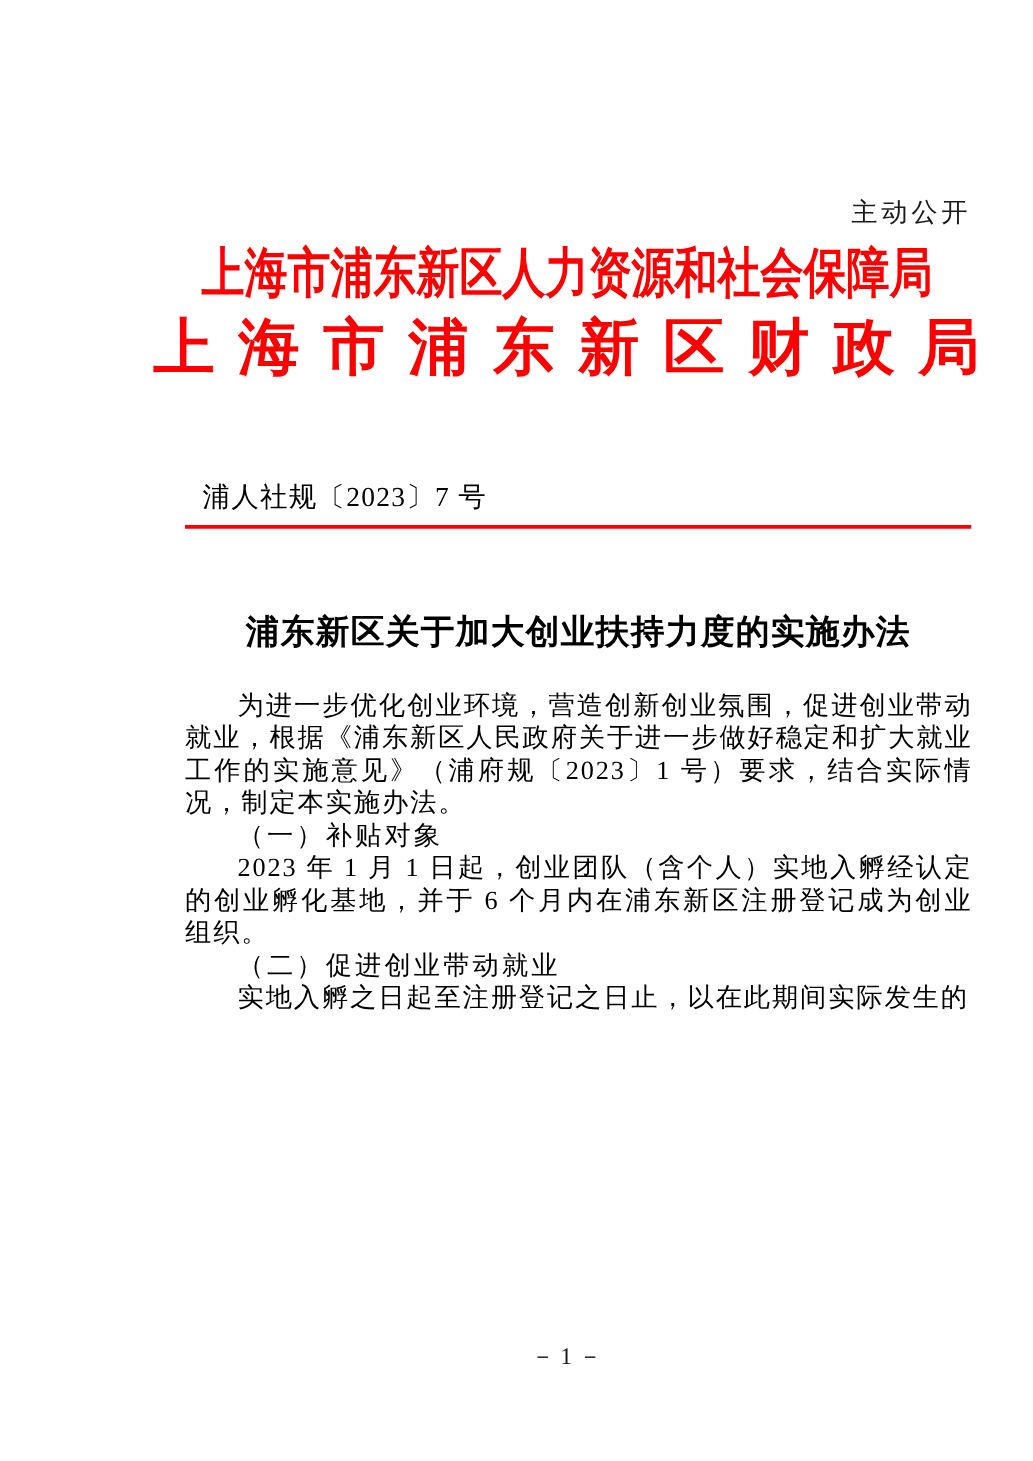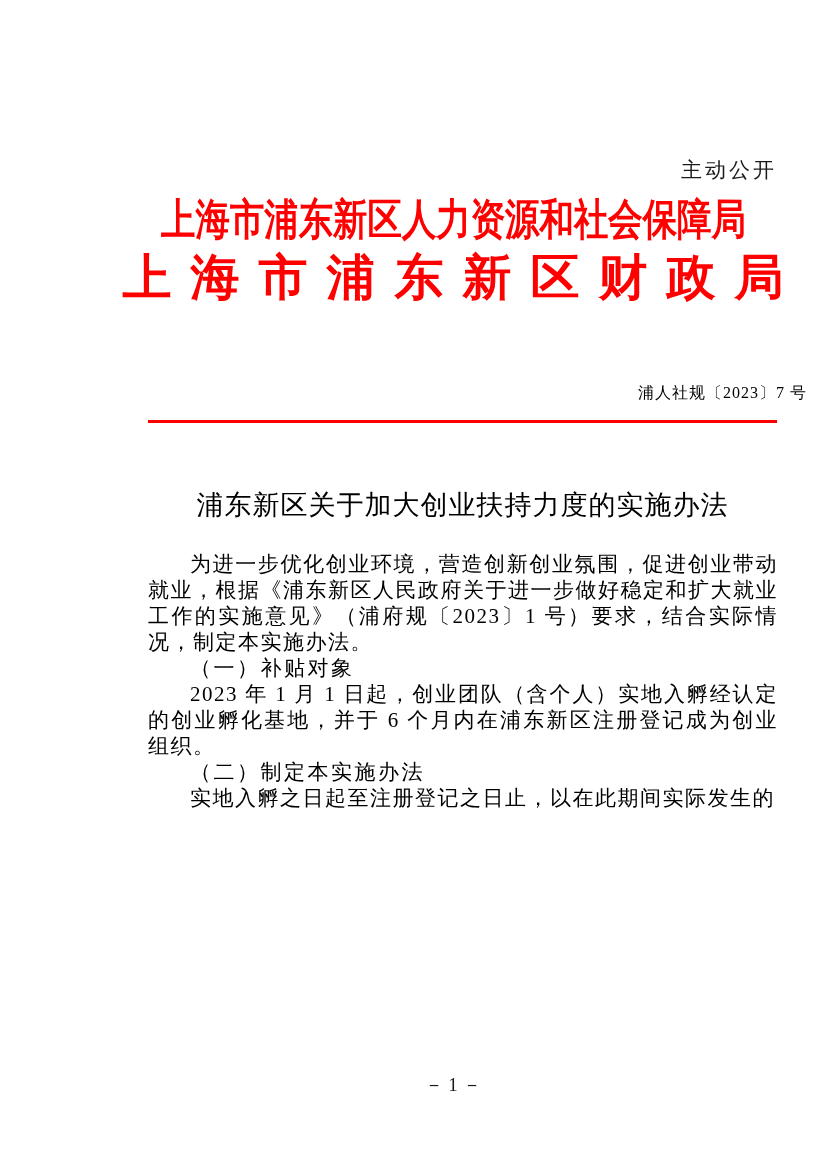--- a/index.html
+++ b/index.html
@@ -46,43 +46,43 @@
   .issuer-2 .spread {
     display: inline-block;
     font-size: 49px;
     line-height: 52px;
     letter-spacing: 19px;
     padding-left: 19px; 
   }
   .doc-number {
     position: absolute;
     top: 383px;
-    left: 112px;
+    left: 96px;
     width: 629px;
-    text-align: right;
-    font-size: 16px;
+    text-align: left;
+    font-size: 22px;
     letter-spacing: 1px;
     transform: translateX(26px);
   }
   .red-rule {
     position: absolute;
     top: 420px;
     left: 108px;
     width: 629px;
     height: 3px;
     background: var(--accent, #ff0000);
   }
   .doc-title {
     position: absolute;
     top: 469px;
     left: 98px;
     width: 649px;
     text-align: center;
     font-size: 27px;
-    font-weight: normal;
+    font-weight: bold;
     letter-spacing: 1px;
   }
   .body-block {
     position: absolute;
     top: 551px;
     left: 108px;
     width: 630px;
     font-size: 21px;
     line-height: 26px;
     letter-spacing: 1.5px;
@@ -128,19 +128,19 @@
   <div class="doc-number">浦人社规〔2023〕7 号</div>
 
   <div class="red-rule"></div>
 
   <h1 class="doc-title">浦东新区关于加大创业扶持力度的实施办法</h1>
 
   <div class="body-block">
     <p class="para-body">为进一步优化创业环境，营造创新创业氛围，促进创业带动就业，根据《浦东新区人民政府关于进一步做好稳定和扩大就业工作的实施意见》（浦府规〔2023〕1 号）要求，结合实际情况，制定本实施办法。</p>
     <p class="para-subheading">（一）补贴对象</p>
     <p class="para-body">2023 年 1 月 1 日起，创业团队（含个人）实地入孵经认定的创业孵化基地，并于 6 个月内在浦东新区注册登记成为创业组织。</p>
-    <p class="para-subheading">（二）制定本实施办法</p>
+    <p class="para-subheading">（二）促进创业带动就业</p>
     <p class="para-body">实地入孵之日起至注册登记之日止，以在此期间实际发生的</p>
   </div>
 
   <div class="page-number">－ 1 －</div>
 
 </div>
 
 </body></html>

